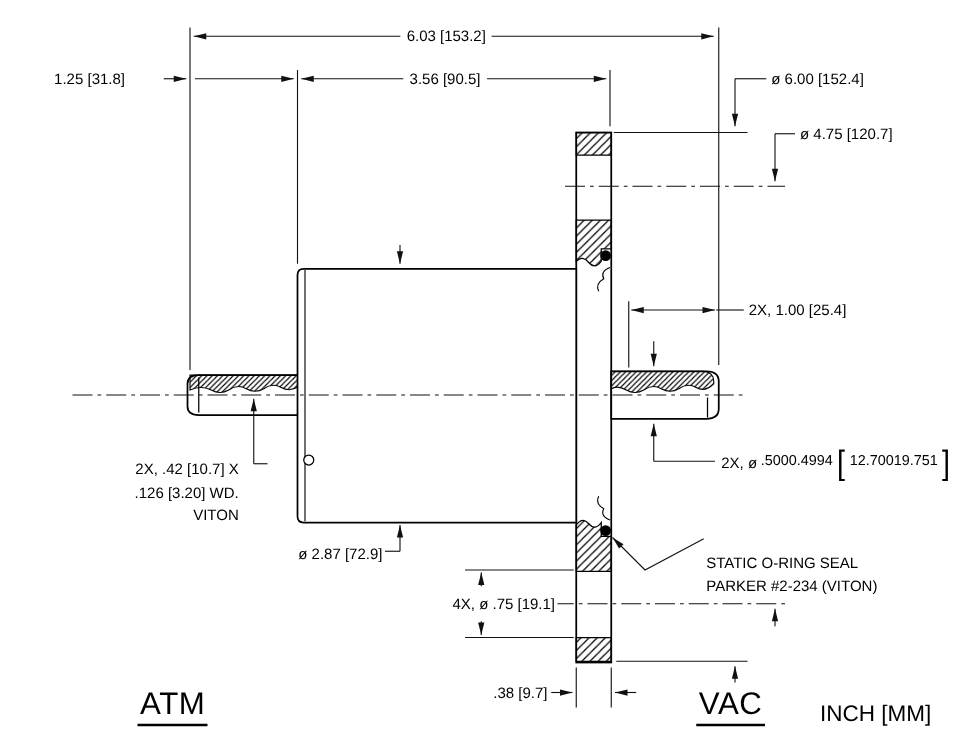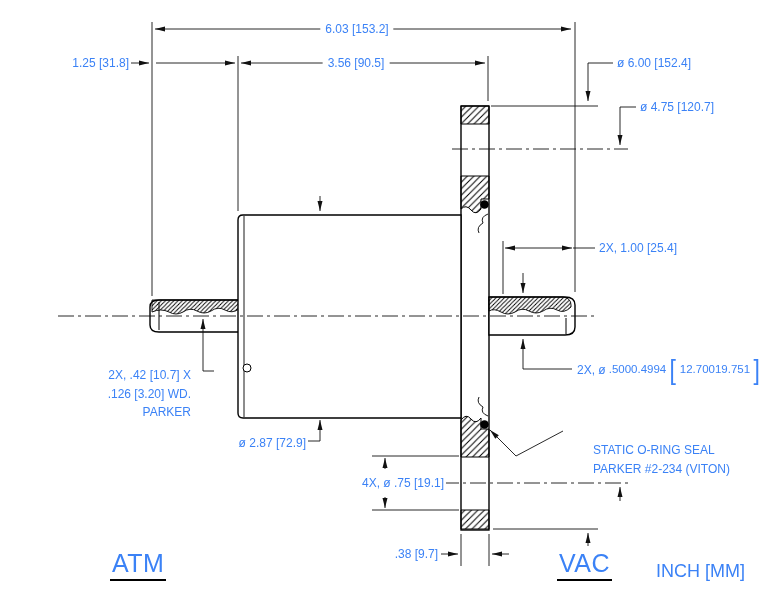--- a/index.html
+++ b/index.html
@@ -1,25 +1,25 @@
 <!DOCTYPE html>
 <html><head>
 <meta charset="utf-8">
 <style>
   html,body{margin:0;padding:0;background:#fff;}
   .canvas{
     position:relative;width:772px;height:596px;background:#fff;
     font-family:"Liberation Sans","DejaVu Sans",sans-serif;color:#000;overflow:hidden;
   }
   .canvas svg{position:absolute;left:0;top:0;}
-  .lbl{position:absolute;font-size:12px;white-space:nowrap;color:#3b82f6;line-height:normal;}
+  .lbl{position:absolute;font-size:12px;white-space:nowrap;color:#000000;line-height:normal;}
   .ctr{transform:translate(-50%,-50%);background:#fff;padding:0 5px;}
   .vctr{transform:translateY(-50%);}
   .big{font-size:25px;letter-spacing:.5px;border-bottom:2px solid #000;padding:0 2px 1px 2px;}
-  .note{line-height:18.5px;margin-left:28px;}
+  .note{line-height:18.5px;}
   .right{text-align:right;}
   .tol{display:flex;align-items:center;gap:3px;}
   .stack{display:flex;font-size:11.5px;line-height:11.5px;text-align:right;}
   .brk{font-size:27px;line-height:22px;font-weight:400;transform:scaleX(.85);}
   .units{font-size:18px;}
 </style>
 </head>
 <body>
 
 <div class="canvas">
@@ -129,21 +129,21 @@
 
     <line x1="441" y1="554" x2="458" y2="554" marker-end="url(#arw)"></line>
     <line x1="509" y1="554" x2="492" y2="554" marker-end="url(#arw)"></line>
 
     <polyline points="563,431 516,456 490,430" marker-end="url(#arw)"></polyline>
   </g>
 </svg>
 
 <div class="lbl ctr" style="left:357px;top:29px;">6.03 [153.2]</div>
 <div class="lbl ctr" style="left:356px;top:63px;">3.56 [90.5]</div>
-<div class="lbl vctr" style="right:643px;top:63px;">1.25 [31.8]</div>
+<div class="lbl vctr" style="right:672px;top:63px;">1.25 [31.8]</div>
 <div class="lbl vctr" style="left:617px;top:63px;text-align:center;">ø 6.00 [152.4]</div>
 <div class="lbl vctr" style="left:640px;top:107px;">ø 4.75 [120.7]</div>
 <div class="lbl vctr" style="left:599px;top:248px;">2X, 1.00 [25.4]</div>
 
 <div class="lbl vctr tol" style="left:577px;top:370px;">
   <span>2X, ø</span>
   <span class="stack">
     <span>.5000</span>
     <span>.4994</span>
   </span>
@@ -151,21 +151,21 @@
   <span class="stack">
     <span>12.700</span>
     <span>19.751</span>
   </span>
   <span class="brk">]</span>
 </div>
 
 <div class="lbl note right" style="right:581px;top:366px;">
   <div>2X, .42 [10.7] X</div>
   <div>.126 [3.20] WD.</div>
-  <div>PARKER</div>
+  <div>VITON</div>
 </div>
 
 <div class="lbl vctr" style="right:466px;top:443px;">ø 2.87 [72.9]</div>
 <div class="lbl ctr" style="left:385px;top:483px;padding:0 2px;margin-left:18px;">4X, ø .75 [19.1]</div>
 <div class="lbl vctr" style="right:334px;top:554px;">.38 [9.7]</div>
 
 <div class="lbl note" style="left:565px;top:441px;">
   <div>STATIC O-RING SEAL</div>
   <div>PARKER #2-234 (VITON)</div>
 </div>

